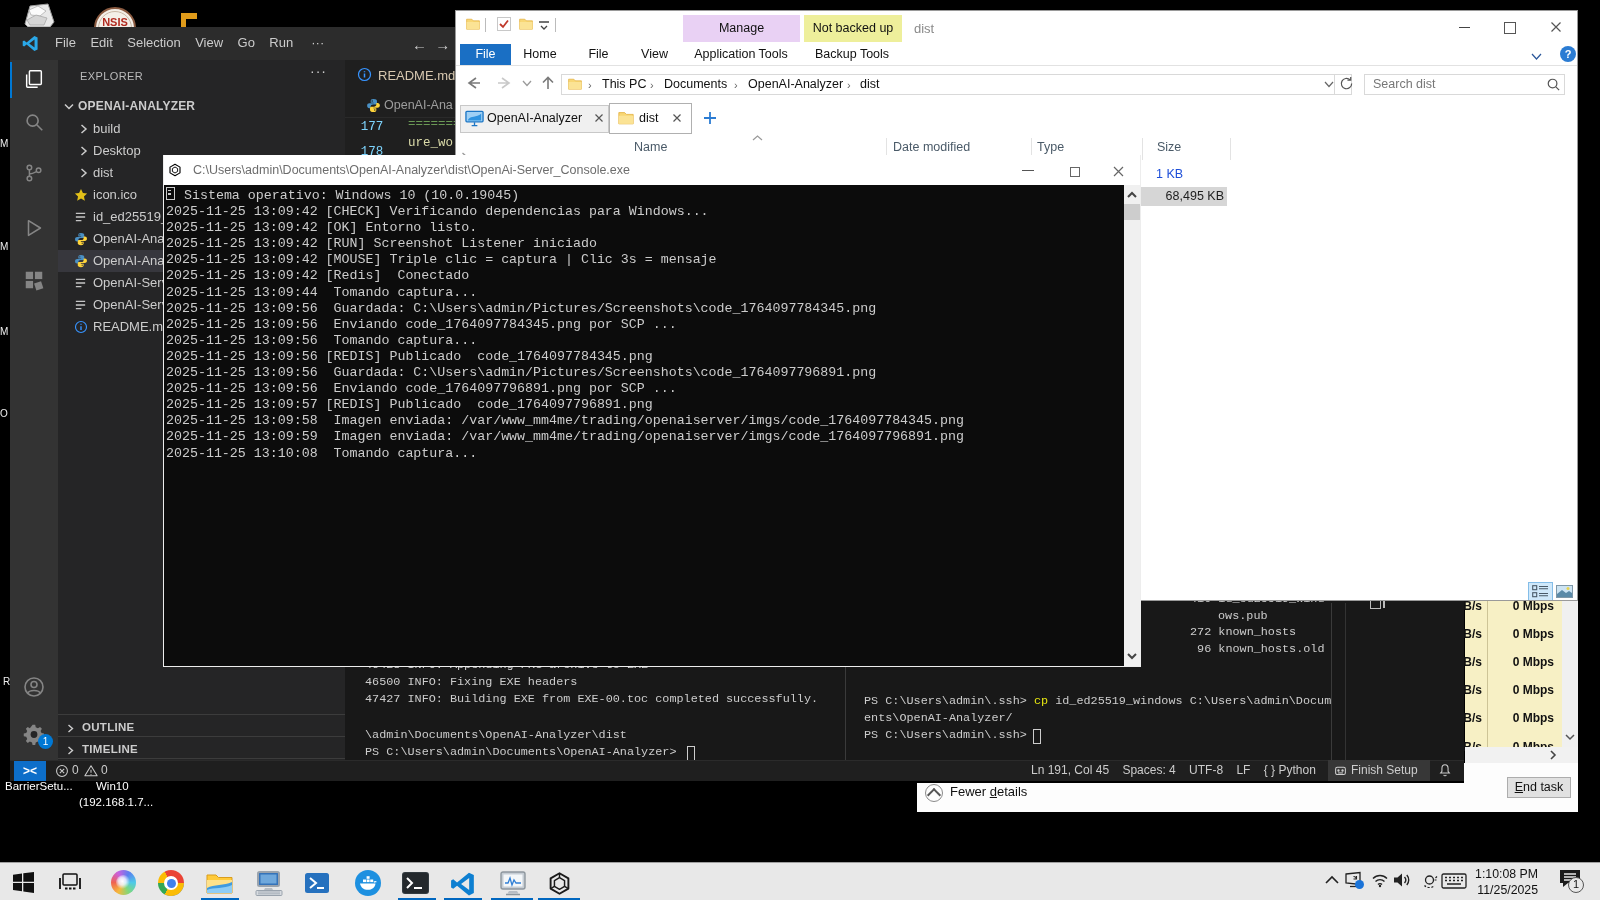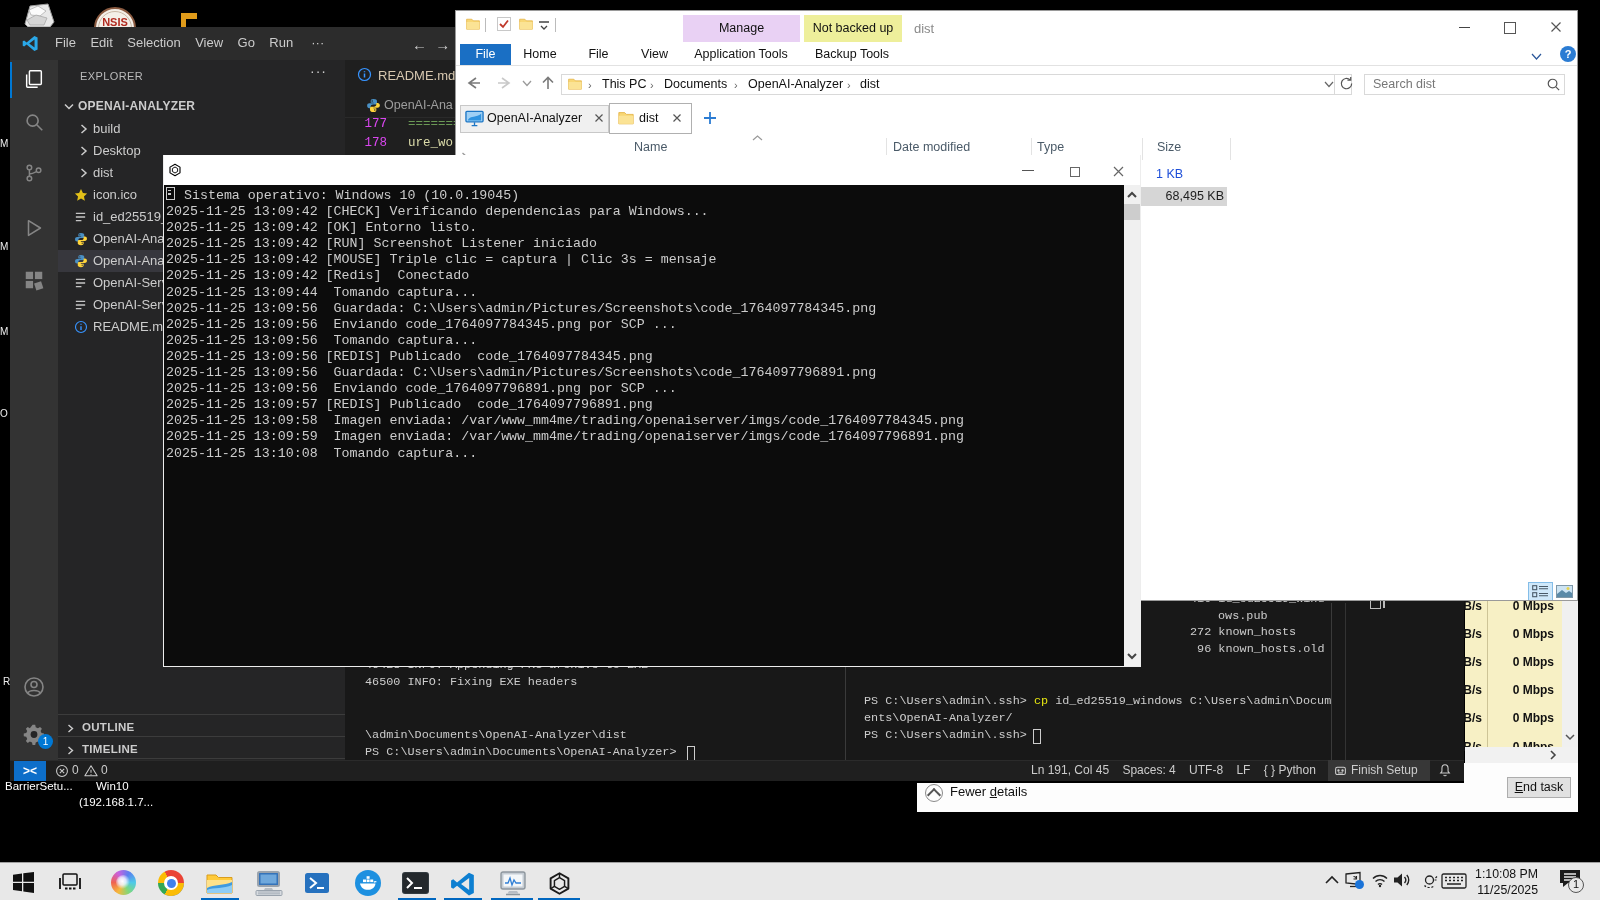--- a/index.html
+++ b/index.html
@@ -240,26 +240,27 @@
   <div class="a" style="left:368px;top:41px;color:#d7c8b0;font-size:13px;">README.md</div>
   <div class="a" style="left:335px;top:68px;width:1119px;height:22px;background:#1f1f1f;"></div>
   <div class="a" style="left:356px;top:71px;">
       <svg width="15" height="15" viewBox="0 0 16 16">
         <path d="M8 1 C5.5 1 5 2 5 3.2 V5 H8.2 V5.7 H3.6 C2.2 5.7 1.2 6.6 1.2 8.2 C1.2 9.8 2.2 10.8 3.6 10.8 H5 V9 C5 7.6 6.2 6.8 7.5 6.8 H10.4 C11.1 6.8 11.7 6.1 11.7 5.3 V3.2 C11.7 2 10.6 1 8 1 Z M6.6 2.5 a0.75 0.75 0 1 1 0 1.5 a0.75 0.75 0 0 1 0-1.5 Z" fill="#4a90c4"></path>
         <path d="M8 15 C10.5 15 11 14 11 12.8 V11 H7.8 V10.3 H12.4 C13.8 10.3 14.8 9.4 14.8 7.8 C14.8 6.2 13.8 5.2 12.4 5.2 H11 V7 C11 8.4 9.8 9.2 8.5 9.2 H5.6 C4.9 9.2 4.3 9.9 4.3 10.7 V12.8 C4.3 14 5.4 15 8 15 Z M9.4 13.5 a0.75 0.75 0 1 1 0-1.5 a0.75 0.75 0 0 1 0 1.5 Z" fill="#ffd43b"></path>
       </svg>
     </div>
   <div class="a" style="left:374px;top:71px;color:#9d9d9d;font-size:12.5px;">OpenAI-Ana</div>
   <div class="a" style="left:335px;top:90px;width:1119px;height:1px;background:#2a2a2a;"></div>
-  <div class="a mono" style="left:347px;top:88px;width:30px;color:#d946ef;font-size:12.5px;text-align:right;line-height:19px;">177<br>178</div>
+  <div class="a mono" style="left:347px;top:88px;width:30px;color:#7dd3fc;font-size:12.5px;text-align:center;line-height:25px;">177<br>178</div>
   <div class="a mono" style="left:398px;top:88px;color:#6a9955;font-size:12.5px;line-height:19px;">=============<br><span style="color:#dcdcaa;">ure_wo</span></div>
 
   <div class="a" style="left:335px;top:560px;width:1119px;height:173px;background:#181818;"></div>
   <div class="a mono" style="left:355px;top:631px;font-size:11.8px;color:#cccccc;white-space:pre;">46428 INFO: Appending PKG archive to EXE</div>
   <div class="a mono" style="left:355px;top:648px;font-size:11.8px;color:#cccccc;white-space:pre;">46500 INFO: Fixing EXE headers</div>
+  <div class="a mono" style="left:355px;top:665px;font-size:11.8px;color:#cccccc;white-space:pre;">47427 INFO: Building EXE from EXE-00.toc completed successfully.</div>
   <div class="a mono" style="left:355px;top:701px;font-size:11.8px;color:#cccccc;white-space:pre;">\admin\Documents\OpenAI-Analyzer\dist</div>
   <div class="a mono" style="left:355px;top:718px;font-size:11.8px;color:#cccccc;white-space:pre;">PS C:\Users\admin\Documents\OpenAI-Analyzer&gt; </div>
   <div class="a" style="left:677px;top:719px;width:6px;height:13px;border:1px solid #cccccc;"></div>
   <div class="a" style="left:835px;top:570px;width:1px;height:163px;background:#3a3a3a;"></div>
   <div class="a mono" style="left:1180px;top:565px;font-size:11.8px;color:#cccccc;white-space:pre;">410 id_ed25519_wind</div>
   <div class="a mono" style="left:1208px;top:582px;font-size:11.8px;color:#cccccc;white-space:pre;">ows.pub</div>
   <div class="a mono" style="left:1180px;top:598px;font-size:11.8px;color:#cccccc;white-space:pre;">272 known_hosts</div>
   <div class="a mono" style="left:1180px;top:615px;font-size:11.8px;color:#cccccc;white-space:pre;"> 96 known_hosts.old</div>
   <div class="a mono" style="left:854px;top:667px;width:467px;overflow:hidden;font-size:11.8px;color:#cccccc;white-space:pre;">PS C:\Users\admin\.ssh&gt; <span style="color:#e5e510;">cp</span> id_ed25519_windows C:\Users\admin\Documents\OpenAI</div>
   <div class="a mono" style="left:854px;top:684px;font-size:11.8px;color:#cccccc;white-space:pre;">ents\OpenAI-Analyzer/</div>
@@ -496,20 +497,21 @@
 <div class="a" style="left:163px;top:155px;width:978px;height:512px;background:#0c0c0c;z-index:30;border-left:1px solid #ededed;border-right:1px solid #ededed;border-bottom:1px solid #ededed;box-sizing:border-box;">
   <div class="a" style="left:0;top:0;width:976px;height:30px;background:#ffffff;"></div>
   <div class="a" style="left:3px;top:7px;width:16px;height:16px;">
       <svg width="16" height="16" viewBox="0 0 24 24" style="margin:0 auto;">
         <g fill="none" stroke="#000" stroke-width="1.7" stroke-linejoin="round">
           <path d="M12 3.4 L19.5 7.7 V16.3 L12 20.6 L4.5 16.3 V7.7 Z"></path>
           <path d="M12 7.5 L15.9 9.75 V14.25 L12 16.5 L8.1 14.25 V9.75 Z" stroke-width="1.4"></path>
         </g>
       </svg>
     </div>
+  <div class="a" style="left:29px;top:8px;color:#6d6d6d;font-size:12.5px;">C:\Users\admin\Documents\OpenAI-Analyzer\dist\OpenAi-Server_Console.exe</div>
   <div class="a" style="left:858px;top:15px;width:12px;height:1.3px;background:#555;"></div>
   <div class="a" style="left:906px;top:12px;width:8px;height:8px;border:1.2px solid #666;"></div>
   <div class="a" style="left:948px;top:10px;">
       <svg width="13" height="13">
         <path d="M2 2 L11 11 M11 2 L2 11" stroke="#666" stroke-width="1.2"></path>
       </svg>
     </div>
   <div class="a mono" style="left:2px;top:32px;font-size:13.3px;line-height:16.1px;color:#cccccc;white-space:pre;"><span style="display:inline-block;width:7px;height:11px;border:1px solid #ccc;vertical-align:-1px;margin-right:1px;"><span style="display:block;margin:1.5px 0 0 1px;width:3px;height:1.5px;background:#ccc;"></span><span style="display:block;margin:2px 0 0 1px;width:3px;height:1.5px;background:#ccc;"></span></span> Sistema operativo: Windows 10 (10.0.19045)<br>2025-11-25 13:09:42 [CHECK] Verificando dependencias para Windows...<br>2025-11-25 13:09:42 [OK] Entorno listo.<br>2025-11-25 13:09:42 [RUN] Screenshot Listener iniciado<br>2025-11-25 13:09:42 [MOUSE] Triple clic = captura | Clic 3s = mensaje<br>2025-11-25 13:09:42 [Redis]  Conectado<br>2025-11-25 13:09:44  Tomando captura...<br>2025-11-25 13:09:56  Guardada: C:\Users\admin/Pictures/Screenshots\code_1764097784345.png<br>2025-11-25 13:09:56  Enviando code_1764097784345.png por SCP ...<br>2025-11-25 13:09:56  Tomando captura...<br>2025-11-25 13:09:56 [REDIS] Publicado  code_1764097784345.png<br>2025-11-25 13:09:56  Guardada: C:\Users\admin/Pictures/Screenshots\code_1764097796891.png<br>2025-11-25 13:09:56  Enviando code_1764097796891.png por SCP ...<br>2025-11-25 13:09:57 [REDIS] Publicado  code_1764097796891.png<br>2025-11-25 13:09:58  Imagen enviada: /var/www_mm4me/trading/openaiserver/imgs/code_1764097784345.png<br>2025-11-25 13:09:59  Imagen enviada: /var/www_mm4me/trading/openaiserver/imgs/code_1764097796891.png<br>2025-11-25 13:10:08  Tomando captura...</div>
 
   <div class="a" style="left:960px;top:30px;width:16px;height:481px;background:#f0f0f0;"></div>

